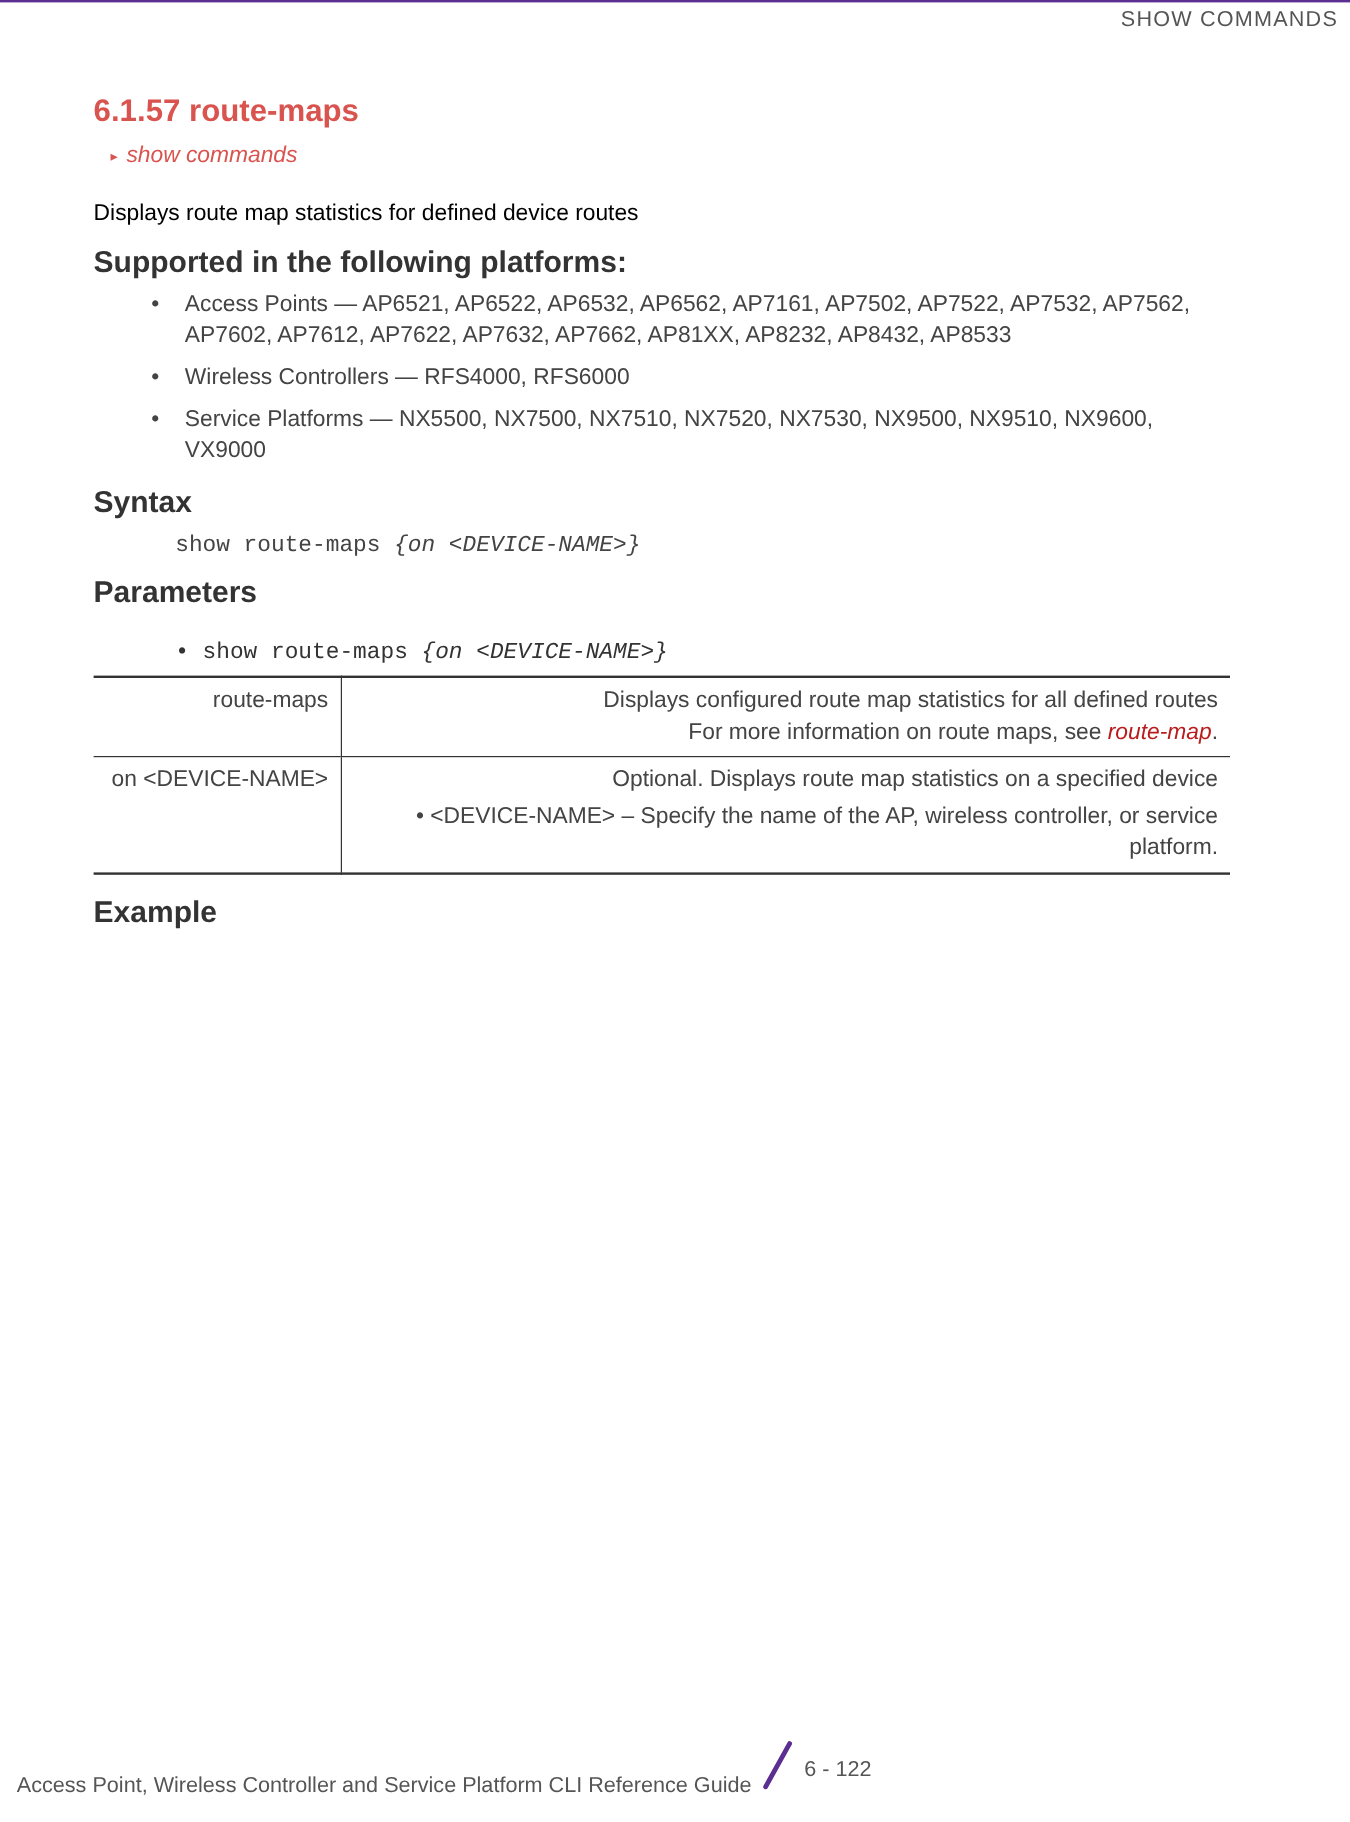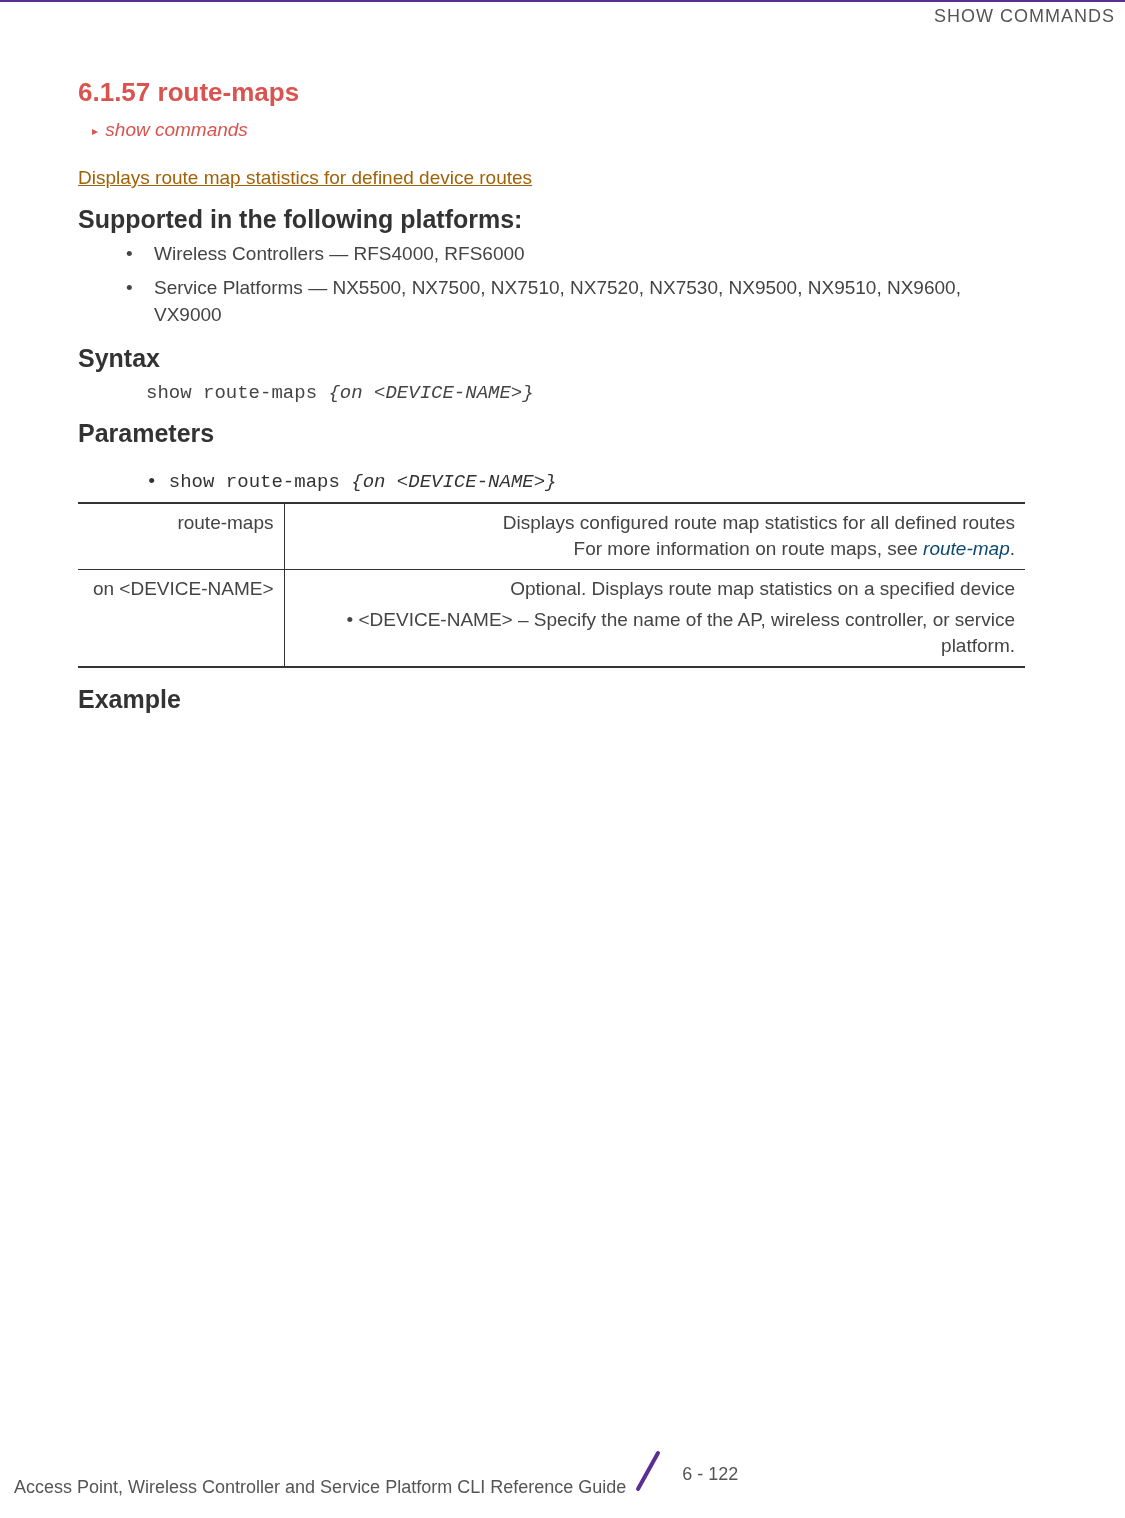--- a/index.html
+++ b/index.html
@@ -47,22 +47,21 @@
     .breadcrumb::before {
       content: "▸";
       font-style: normal;
       font-size: 12px;
       margin-right: 2px;
       vertical-align: 1px;
     }
     .description {
       margin-bottom: 5px;
       font-weight: 300;
-      color: #a16207;
-      text-decoration: underline;
+      color: #000000;
     }
     .subheading {
       font-weight: 700;
       font-size: 25px;
       color: #333333;
       margin-top: 10px;
       margin-bottom: 4px;
     }
     ul.platform-list {
       list-style: none;
@@ -121,21 +120,21 @@
       border-top: 1px solid #333333;
     }
     table.params tr:last-child {
       border-bottom: 2px solid #333333;
     }
     table.params td:first-child {
       border-right: 1px solid #333333;
       width: 206px;
     }
     .link-red {
-      color: #0c4a6e;
+      color: #b91c1c;
       font-style: italic;
     }
     .inner-bullet {
       padding-left: 18px;
       text-indent: -12px;
       margin-top: 4px;
     }
     .page-footer {
       position: absolute;
       bottom: 18px;
@@ -145,21 +144,21 @@
       display: flex;
       justify-content: flex-start;
       align-items: flex-end;
       font-size: 18px;
       color: #555555;
       font-weight: 300;
     }
     .footer-right {
       display: flex;
       align-items: center;
-      gap: 12px;
+      gap: 0;
     }
     .footer-slash svg {
       width: 44px;
       height: 44px;
     }
   </style>
 </head>
 <body>
 
 <div class="page-header">
@@ -170,20 +169,21 @@
 
   <h2 class="section-title">6.1.57 route-maps</h2>
   <div class="breadcrumb">
     <span>show commands</span>
   </div>
 
   <p class="description">Displays route map statistics for defined device routes</p>
 
   <div class="subheading">Supported in the following platforms:</div>
   <ul class="platform-list">
+    <li>Access Points — AP6521, AP6522, AP6532, AP6562, AP7161, AP7502, AP7522, AP7532, AP7562, AP7602, AP7612, AP7622, AP7632, AP7662, AP81XX, AP8232, AP8432, AP8533</li>
     <li>Wireless Controllers — RFS4000, RFS6000</li>
     <li>Service Platforms — NX5500, NX7500, NX7510, NX7520, NX7530, NX9500, NX9510, NX9600, VX9000</li>
   </ul>
 
   <div class="subheading">Syntax</div>
   <div class="code-block"><span>show route-maps </span><span class="code-italic">{on &lt;DEVICE-NAME&gt;}</span></div>
 
   <div class="subheading">Parameters</div>
   <div class="param-line"><span>• </span><span>show route-maps </span><span class="code-italic">{on &lt;DEVICE-NAME&gt;}</span></div>
 

